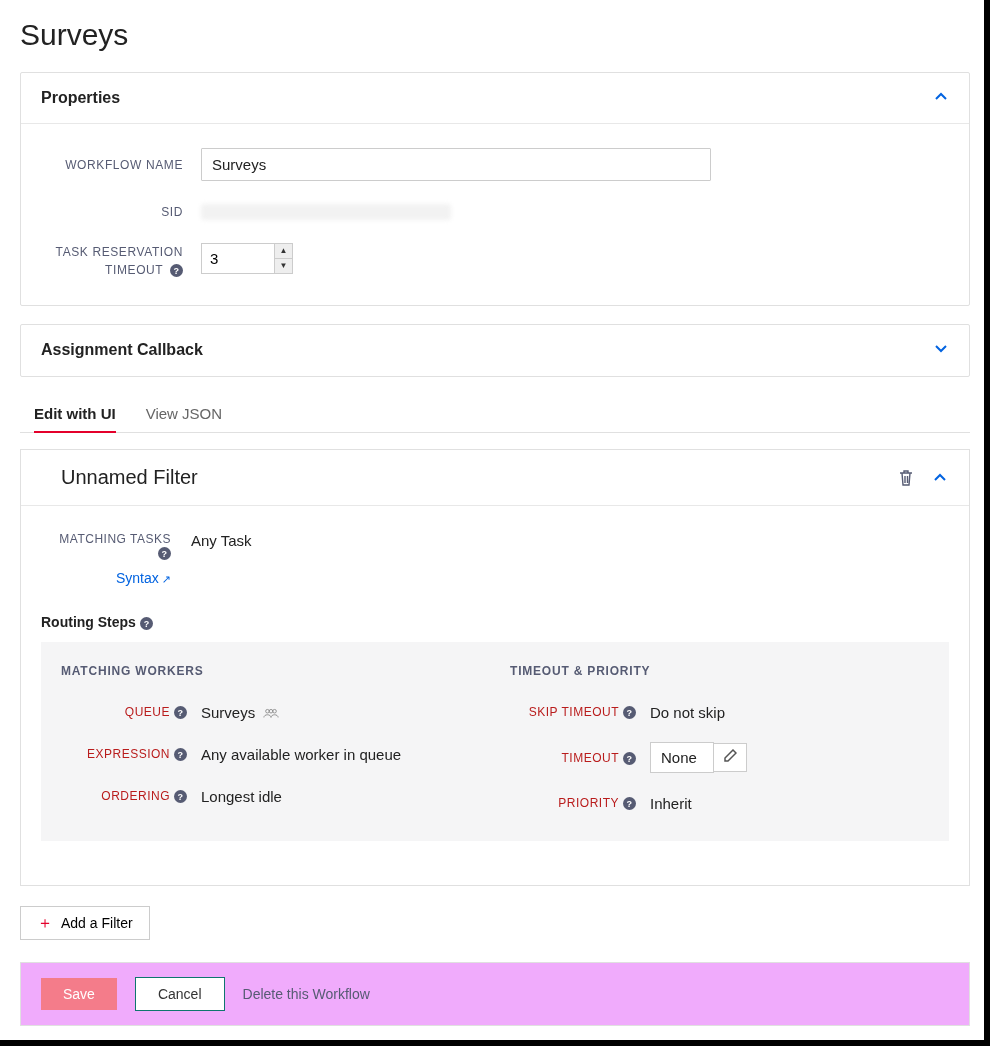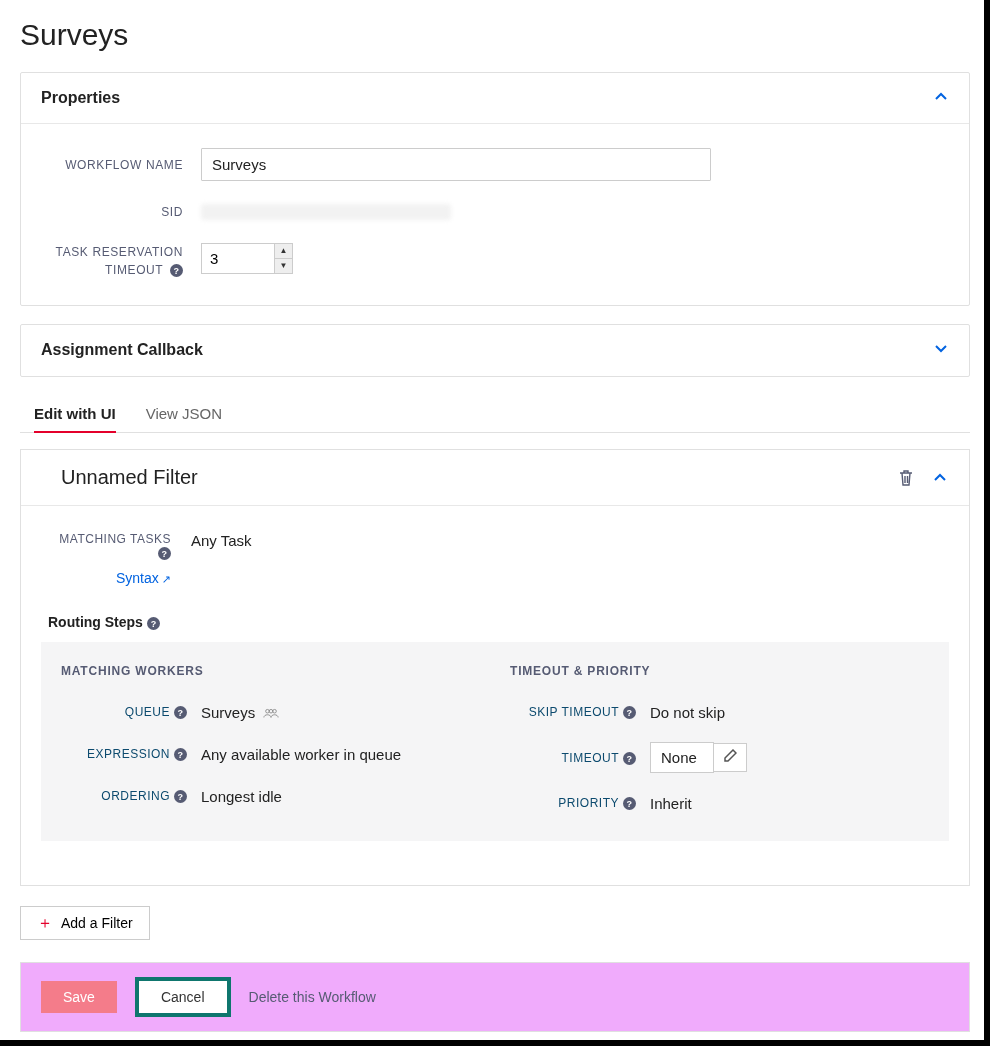--- a/index.html
+++ b/index.html
@@ -154,38 +154,38 @@
     width: 150px; text-align:right; padding-right:20px;
     font-size:12px; letter-spacing:0.5px; color:#565B73; text-transform:uppercase;
   }
   .mt-value { font-size:15px; }
   .syntax { margin-top:10px; margin-left:0; }
   .syntax a { color:#0263E0; text-decoration:none; font-size:14px; }
   .syntax-row { width:150px; text-align:right; padding-right:20px; }
 
   .routing-title {
     font-size: 14px; font-weight:600; margin-top: 28px; margin-bottom: 12px;
-    display:flex; align-items:center; gap:4px;margin-left:7px;
+    display:flex; align-items:center; gap:4px;
   }
 
   .step-box {
     background: #f5f5f6;
     padding: 22px 20px 26px 20px;
     margin-bottom: 18px;
   }
   .step-cols { display:flex; gap: 30px; }
   .step-col { flex:1; }
   .step-col-title {
     font-size:12px; letter-spacing:0.8px; font-weight:700; color:#565B73; margin-bottom:22px;
   }
   .kv-row { display:flex; align-items:center; margin-bottom: 18px; min-height: 24px; }
   .kv-row:last-child { margin-bottom: 0; }
   .kv-label {
     width: 140px; text-align:right; padding-right:14px;
-    font-size:12px; letter-spacing:0.5px; color:#0c4a6e; text-transform:uppercase;
+    font-size:12px; letter-spacing:0.5px; color:#b91c1c; text-transform:uppercase;
     display:flex; justify-content:flex-end; align-items:center; gap:4px;
   }
   .kv-value { font-size:15px; display:flex; align-items:center; gap:8px; }
   .workers-icon svg { width:16px; height:10px; stroke:#888; fill:none; stroke-width:1; }
 
   .timeout-editor {
     display:flex; align-items:center;
   }
   .timeout-editor .val {
     border:1px solid #ccc; background:#fff; padding: 6px 10px; min-width:64px; font-size:15px;
@@ -223,21 +223,21 @@
     padding: 14px 20px;
     display:flex; align-items:center; gap:18px;
   }
   .btn {
     padding: 8px 22px;
     font-size:14px;
     cursor:pointer;
     border:1px solid transparent;
   }
   .btn-primary { background:#F47C8A; color:#fff; border:none; }
-  .btn-secondary { background:#fff; color:#333; border:4px solid #0f766e; }
+  .btn-secondary { background:#fff; color:#333; border:1px solid #0f766e; }
   .link-danger { color:#565B73; cursor:pointer; font-size:14px; }
 
   .ext-arrow { font-size:11px; margin-left:3px; }
 
   .page-edge-right {
     position:absolute; top:0; right:0; bottom:0; width:6px; background:#000;
   }
   .page-edge-bottom {
     position:absolute; left:0; right:0; bottom:0; height:6px; background:#000;
   }

